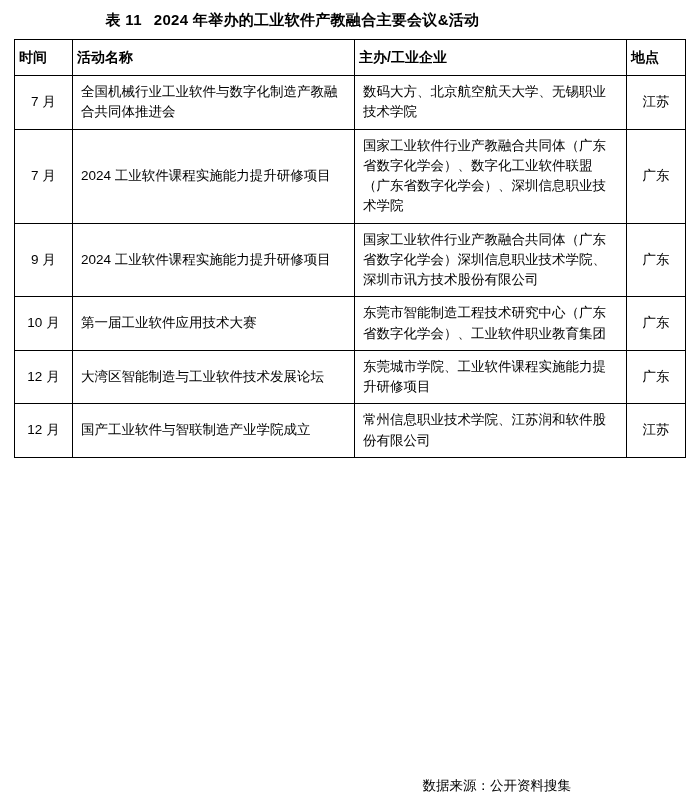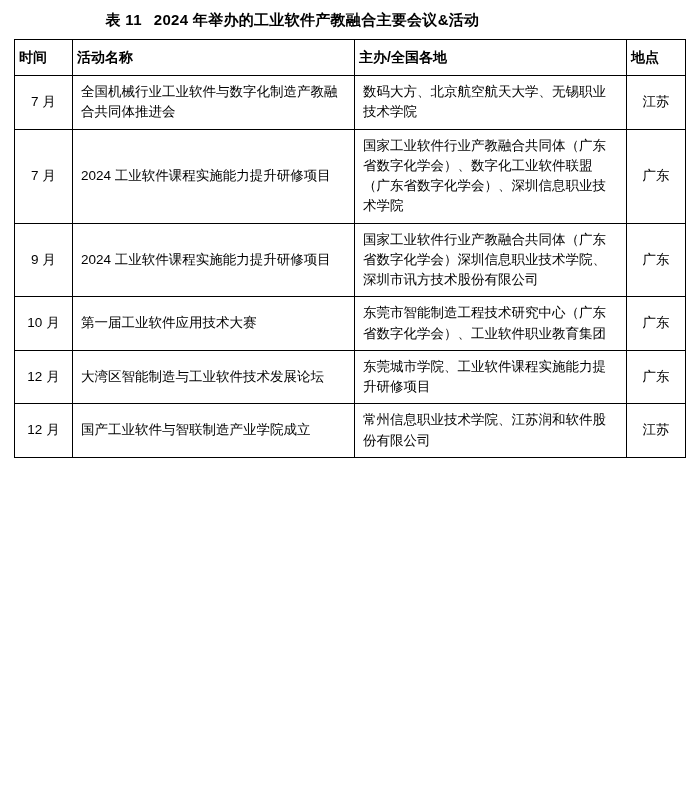--- a/index.html
+++ b/index.html
@@ -82,21 +82,21 @@
     <colgroup>
       <col class="col-time">
       <col class="col-name">
       <col class="col-org">
       <col class="col-loc">
     </colgroup>
     <thead>
       <tr>
         <th>时间</th>
         <th>活动名称</th>
-        <th>主办/全国各地</th>
+        <th>主办/工业企业</th>
         <th>地点</th>
       </tr>
     </thead>
     <tbody>
       <tr>
         <td class="c-time">7 月</td>
         <td class="c-name">全国机械行业工业软件与数字化制造产教融合共同体推进会</td>
         <td class="c-org">数码大方、北京航空航天大学、无锡职业技术学院</td>
         <td class="c-loc">江苏</td>
       </tr>
@@ -126,14 +126,15 @@
       </tr>
       <tr>
         <td class="c-time">12 月</td>
         <td class="c-name">国产工业软件与智联制造产业学院成立</td>
         <td class="c-org">常州信息职业技术学院、江苏润和软件股份有限公司</td>
         <td class="c-loc">江苏</td>
       </tr>
     </tbody>
   </table>
 
+  <div class="source">数据来源：公开资料搜集</div>
 
 </div>
 
 </body></html>

